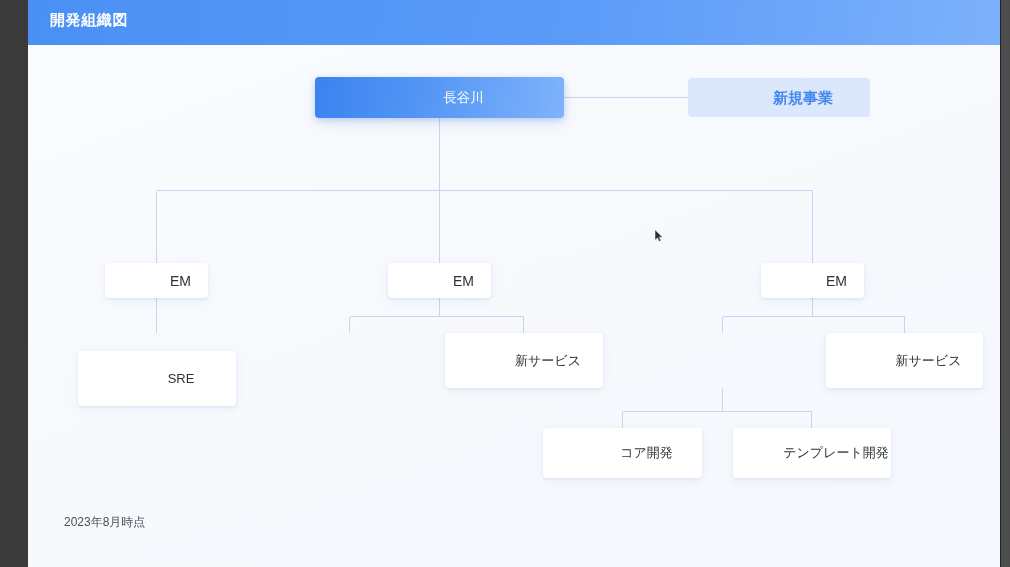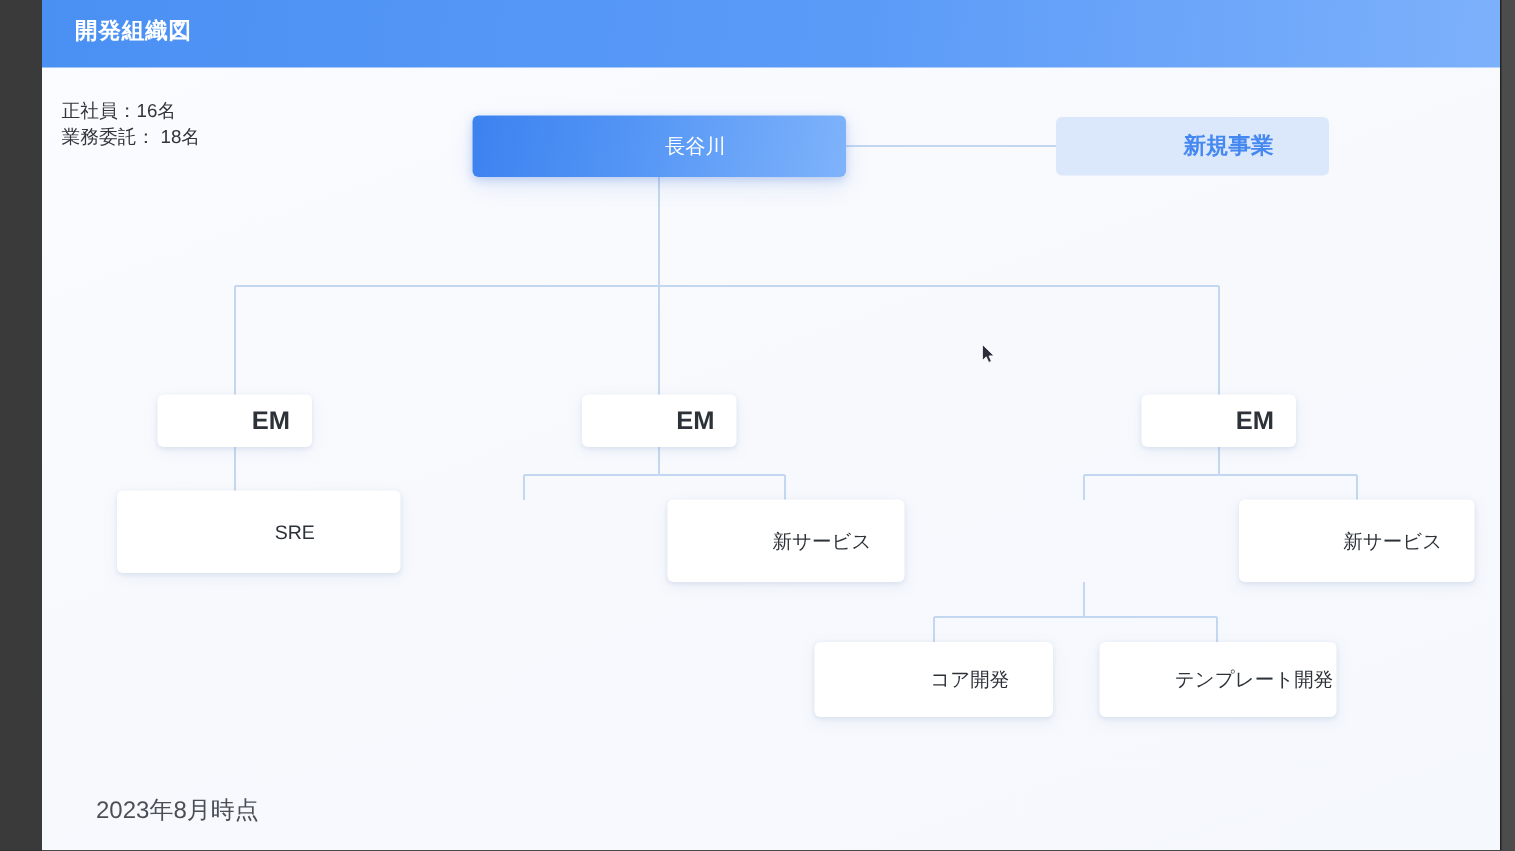--- a/index.html
+++ b/index.html
@@ -49,23 +49,23 @@
     top: 66px;
     color: #31363d;
     font-size: 12.5px;
     line-height: 17px;
     white-space: pre;
   }
   
   #footer-note {
     position: absolute;
     left: 36px;
-    top: 530px;
+    top: 514px;
     color: #4a4f57;
-    font-size: 16px;
+    font-size: 12px;
   }
   
   #lines {
     position: absolute;
     left: 0; top: 0;
     width: 1000px;
     height: 567px;
     pointer-events: none;
   }
   
@@ -91,22 +91,22 @@
     box-shadow: 0 2px 6px rgba(70,120,215,0.26), 0 6px 16px rgba(70,120,215,0.14);
   }
   .node.soft {
     background: #dbe7fb;
     color: #4588f0;
     font-size: 15px;
     font-weight: bold;
     box-shadow: none;
   }
   .node.em {
-    font-size: 17px;
-    font-weight: bold;
+    font-size: 14px;
+    font-weight: normal;
     color: #2d3238;
   }
   .node .label { display: block; white-space: pre-line; }
   
   #gutter {
     position: absolute;
     left: 1000px; top: 0;
     width: 10px;
     height: 567px;
     background: #4c4c4c;
@@ -125,22 +125,20 @@
 <body>
 
 <div id="screen">
 
   <div id="page">
 
     <div id="header">
       <div id="header-title">開発組織図</div>
     </div>
 
-    <div id="stats">正社員：16名
-業務委託： 18名</div>
 
     <svg id="lines" viewBox="0 0 1000 567" width="1000" height="567">
       <g stroke="#c4d7f0" stroke-width="1.1" fill="none" shape-rendering="crispEdges">
 
         <line x1="536" y1="97.5" x2="676" y2="97.5"></line>
 
         <line x1="411.5" y1="118" x2="411.5" y2="190.5"></line>
 
         <line x1="128.5" y1="190.5" x2="784.5" y2="190.5"></line>
 
@@ -164,35 +162,35 @@
         <line x1="594.5" y1="411.5" x2="783.5" y2="411.5"></line>
         <line x1="594.5" y1="411.5" x2="594.5" y2="428"></line>
         <line x1="783.5" y1="411.5" x2="783.5" y2="428"></line>
       </g>
     </svg>
 
     <div class="node root" style="left:287px; top:77px; width:249px; height:41px;">
       <span class="label">長谷川</span>
     </div>
 
-    <div class="node soft" style="left:676px; top:78px; width:182px; height:39px;">
+    <div class="node soft" style="left:660px; top:78px; width:182px; height:39px;">
       <span class="label">新規事業</span>
     </div>
 
     <div class="node em" style="left:77px; top:263px; width:103px; height:35px;">
       <span class="label">EM</span>
     </div>
     <div class="node em" style="left:360px; top:263px; width:103px; height:35px;">
       <span class="label">EM</span>
     </div>
     <div class="node em" style="left:733px; top:263px; width:103px; height:35px;">
       <span class="label">EM</span>
     </div>
 
-    <div class="node" style="left:50px; top:327px; width:189px; height:55px;">
+    <div class="node" style="left:50px; top:351px; width:158px; height:55px;">
       <span class="label">SRE</span>
     </div>
 
     <div class="node" style="left:417px; top:333px; width:158px; height:55px;">
       <span class="label">新サービス</span>
     </div>
 
     <div class="node" style="left:798px; top:333px; width:157px; height:55px;">
       <span class="label">新サービス</span>
     </div>

